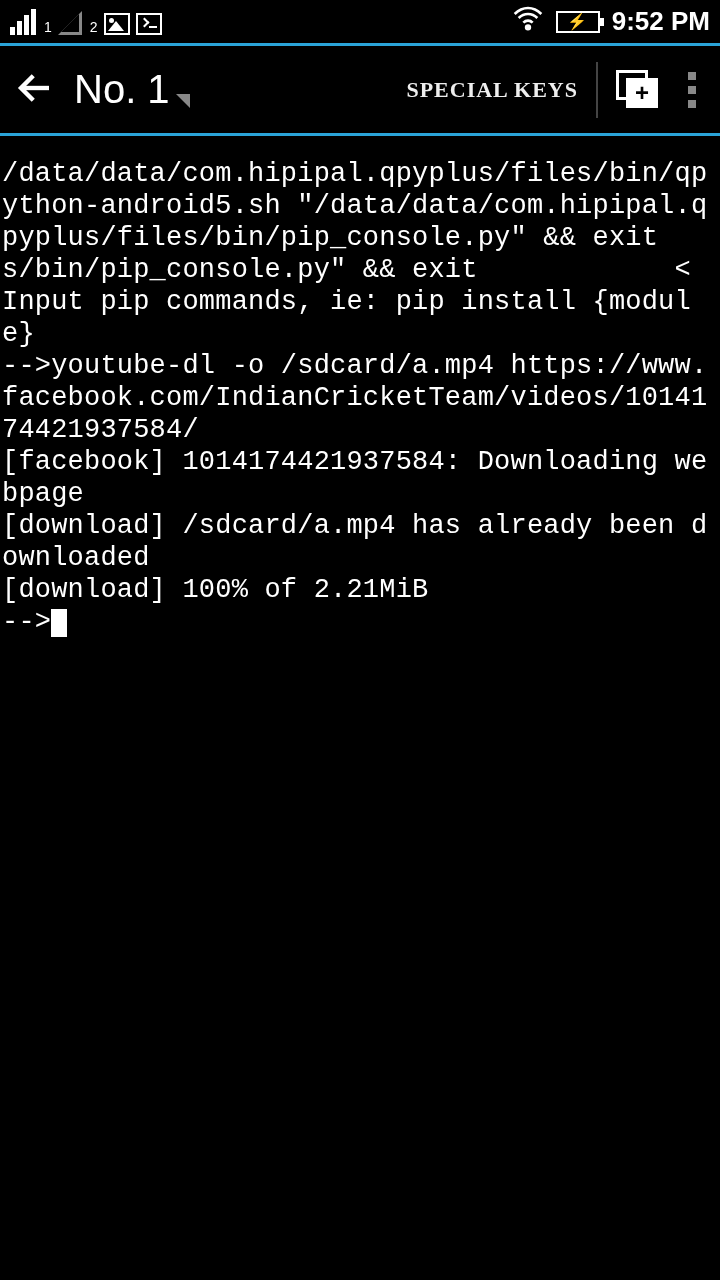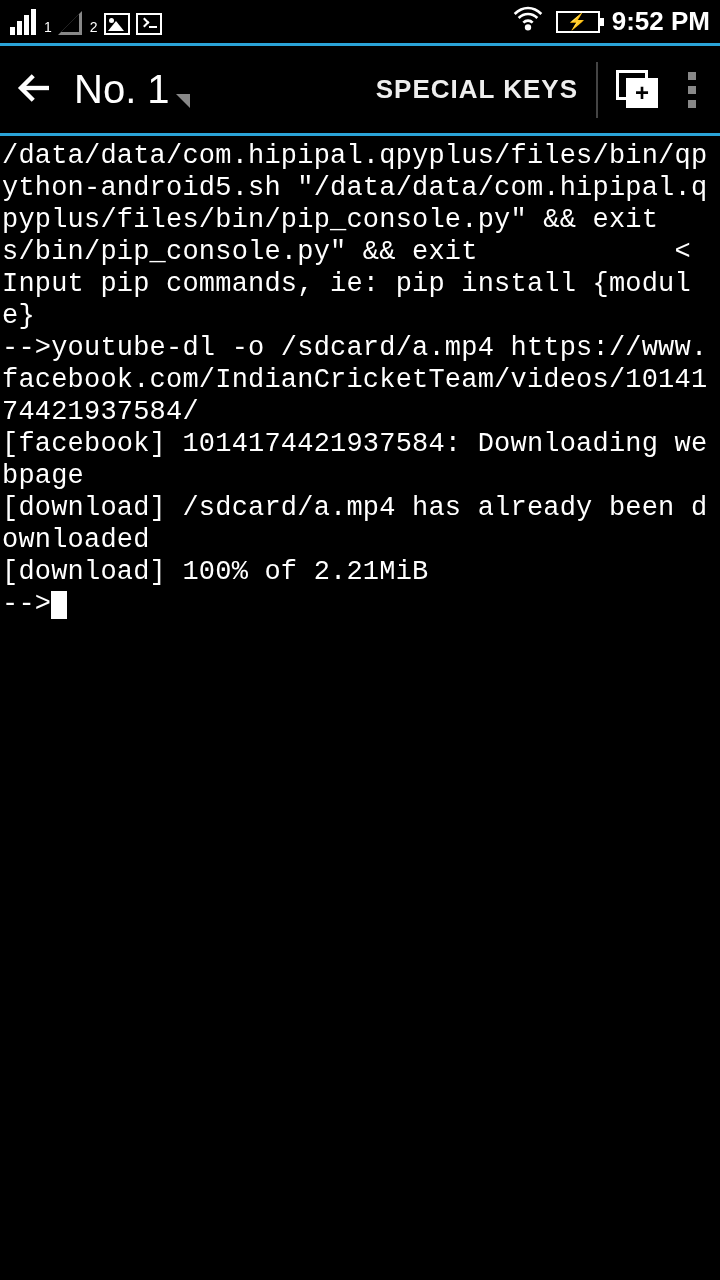--- a/index.html
+++ b/index.html
@@ -22,28 +22,28 @@
 .term-icon::after{content:"";position:absolute;left:11px;top:11px;width:8px;height:2px;background:#fff;}
 .wifi-icon svg{width:32px;height:32px;}
 .batt{width:44px;height:22px;border:2px solid #fff;position:relative;display:flex;align-items:center;justify-content:center;}
 .batt::after{content:"";position:absolute;right:-6px;top:5px;width:4px;height:8px;background:#fff;}
 .bolt{font-size:16px;}
 .app-bar{height:90px;background:#000;display:flex;align-items:center;padding:0 14px;border-bottom:3px solid #2aa3d8;gap:18px;}
 .back-arrow svg{width:42px;height:42px;}
 .session-label{font-size:40px;color:#fff;display:flex;align-items:flex-end;gap:6px;}
 .drop-tri{width:0;height:0;border-left:14px solid transparent;border-top:14px solid #888;border-bottom:0;align-self:flex-end;margin-bottom:4px;}
 .spacer{flex:1;}
-.special-keys{font-size:26px;font-weight:700;letter-spacing:1px;color:#eee;}
+.special-keys{font-size:22px;font-weight:700;letter-spacing:1px;color:#eee;font-family:Liberation Serif, serif;}
 .divider{width:2px;height:56px;background:#444;}
 .newwin{position:relative;width:44px;height:40px;}
 .newwin .back{position:absolute;left:0;top:0;width:32px;height:30px;border:3px solid #fff;}
 .newwin .front{position:absolute;left:10px;top:8px;width:32px;height:30px;background:#fff;display:flex;align-items:center;justify-content:center;color:#000;font-size:24px;font-weight:900;}
 .menu-dots{display:flex;flex-direction:column;gap:6px;padding:0 10px;}
 .menu-dots span{width:8px;height:8px;background:#888;}
-.terminal{padding:4px 2px;font-family:"Courier New",monospace;font-size:27px;line-height:32px;color:#fff;white-space:pre-wrap;word-break:break-all;letter-spacing:0.2px;}
+.terminal{padding:22px 2px;font-family:"Courier New",monospace;font-size:27px;line-height:32px;color:#fff;white-space:pre-wrap;word-break:break-all;letter-spacing:0.2px;}
 .cursor{display:inline-block;width:16px;height:28px;background:#fff;vertical-align:text-bottom;}
 </style>
 </head>
 <body>
 
 <div class="status-bar">
   <div class="status-left">
     <div class="signal-bars">
         <span></span>
         <span></span>

